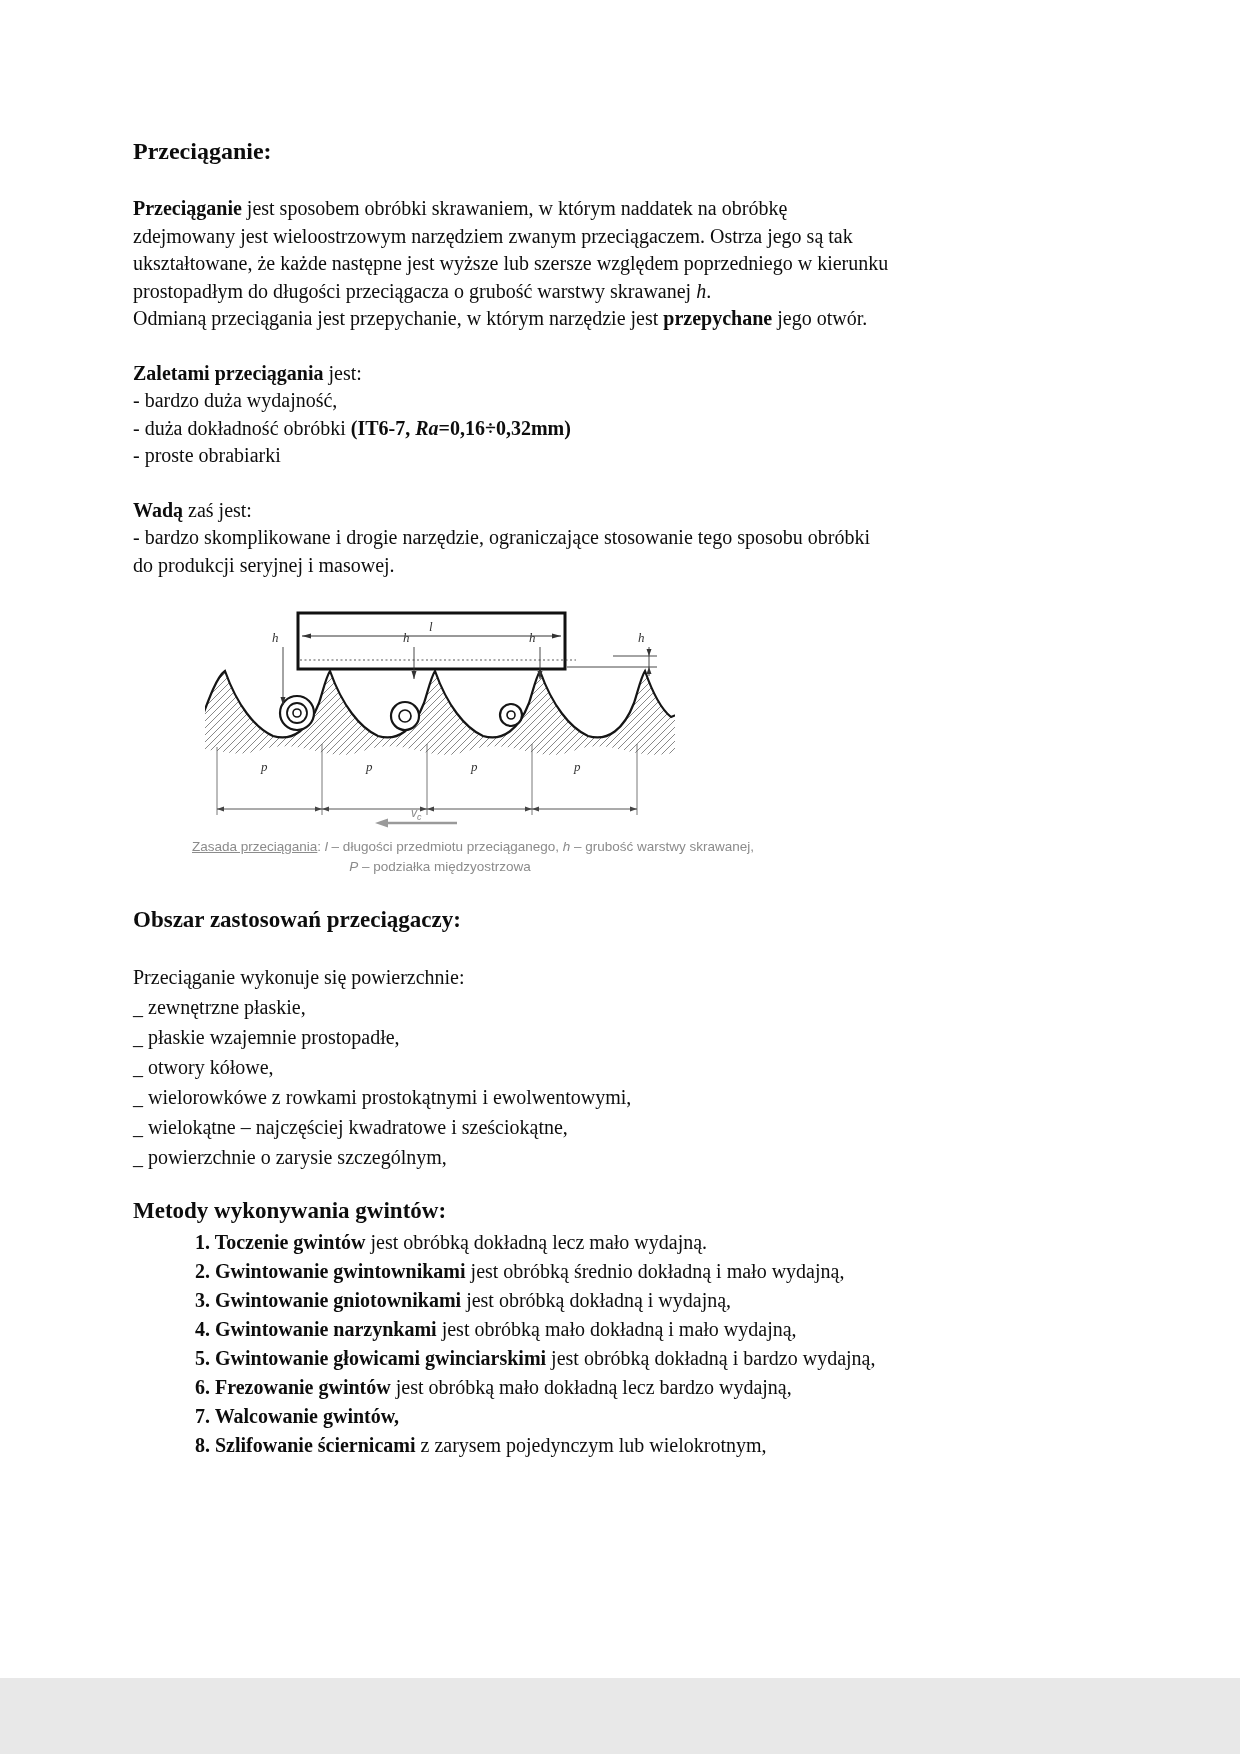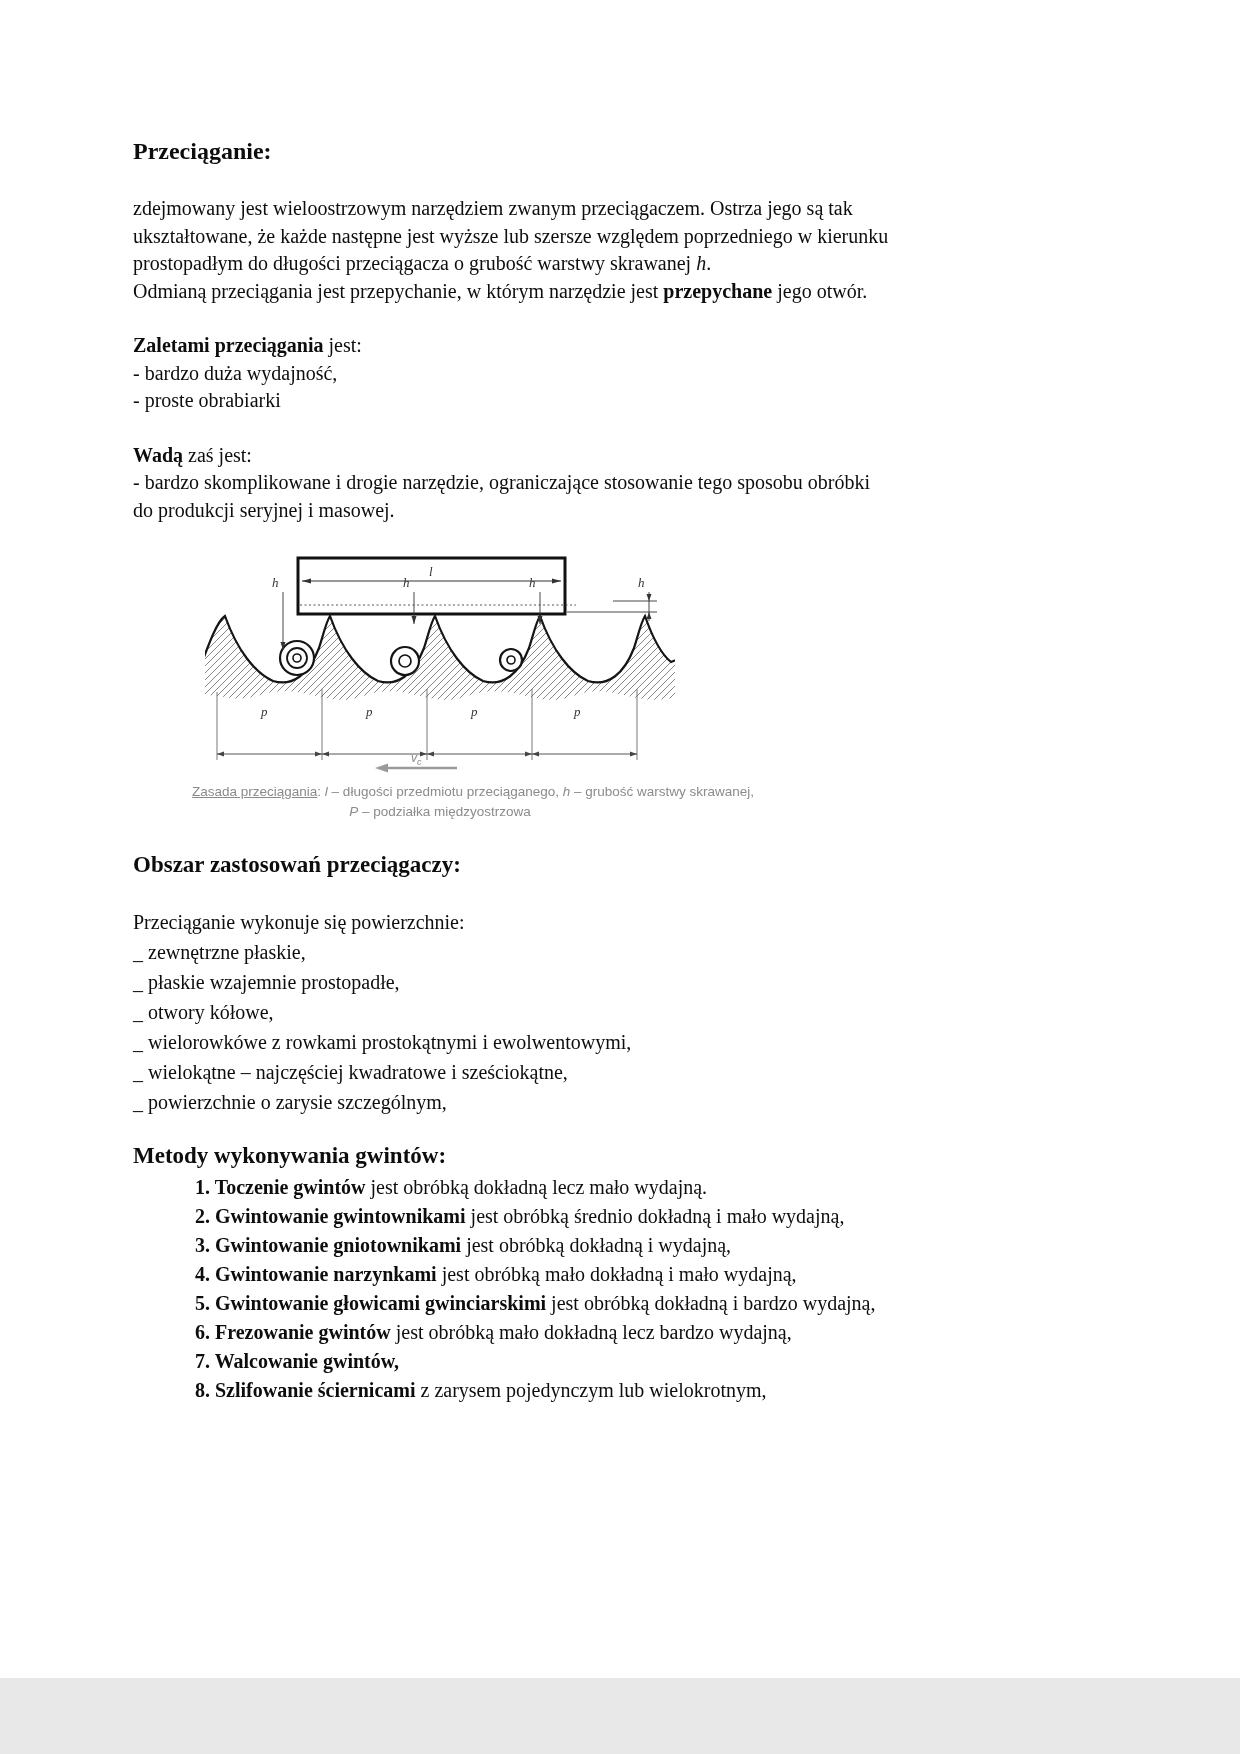--- a/index.html
+++ b/index.html
@@ -32,31 +32,33 @@
 </style>
 </head>
 <body>
 
 <div class="page">
   <div class="content">
 
     <h1 class="doc-title">Przeciąganie:</h1>
 
     <div class="para">
+      <div class="tline"><span class="b">Przeciąganie</span><span> jest sposobem obróbki skrawaniem, w którym naddatek na obróbkę</span></div>
       <div class="tline">zdejmowany jest wieloostrzowym narzędziem zwanym przeciągaczem. Ostrza jego są tak</div>
       <div class="tline">ukształtowane, że każde następne jest wyższe lub szersze względem poprzedniego w kierunku</div>
       <div class="tline"><span>prostopadłym do długości przeciągacza o grubość warstwy skrawanej </span><span class="i">h</span><span>.</span></div>
       <div class="tline"><span>Odmianą przeciągania jest przepychanie, w którym narzędzie jest </span><span class="b">przepychane</span><span> jego otwór.</span></div>
     </div>
 
     <div class="blockgap"></div>
 
     <div class="para">
       <div class="tline"><span class="b">Zaletami przeciągania</span><span> jest:</span></div>
       <div class="tline">- bardzo duża wydajność,</div>
+      <div class="tline"><span>- duża dokładność obróbki </span><span class="b">(IT6-7, </span><span class="bi">Ra</span><span class="b">=0,16÷0,32mm)</span></div>
       <div class="tline">- proste obrabiarki</div>
     </div>
 
     <div class="blockgap"></div>
 
     <div class="para">
       <div class="tline"><span class="b">Wadą</span><span> zaś jest:</span></div>
       <div class="tline">- bardzo skomplikowane i drogie narzędzie, ograniczające stosowanie tego sposobu obróbki</div>
       <div class="tline">do produkcji seryjnej i masowej.</div>
     </div>

